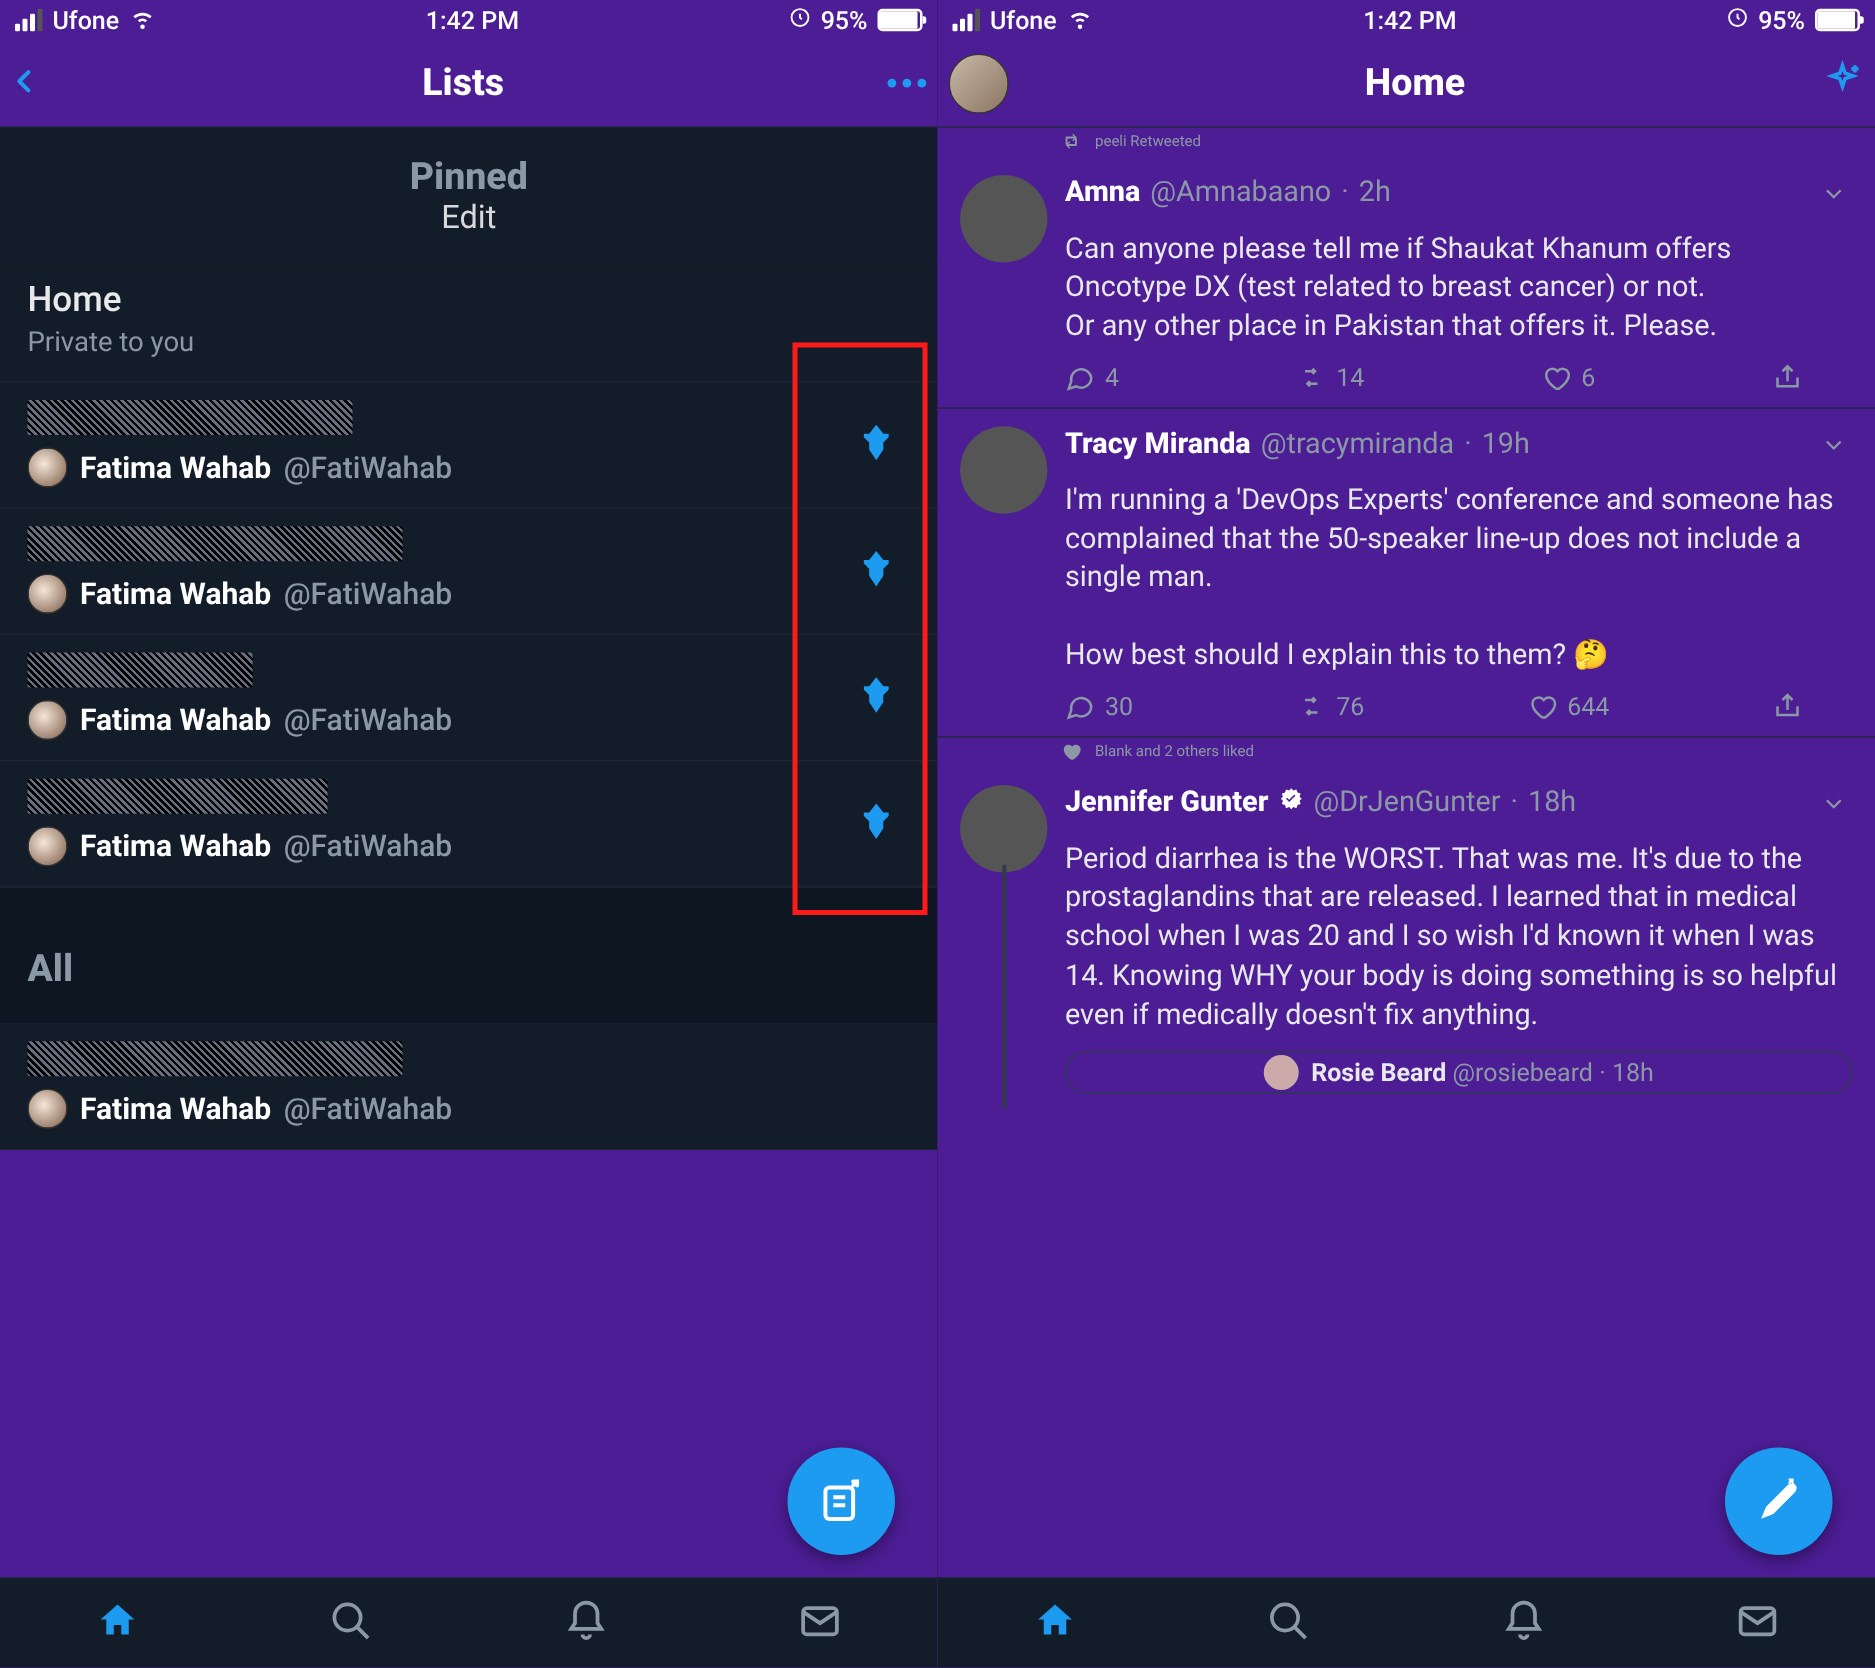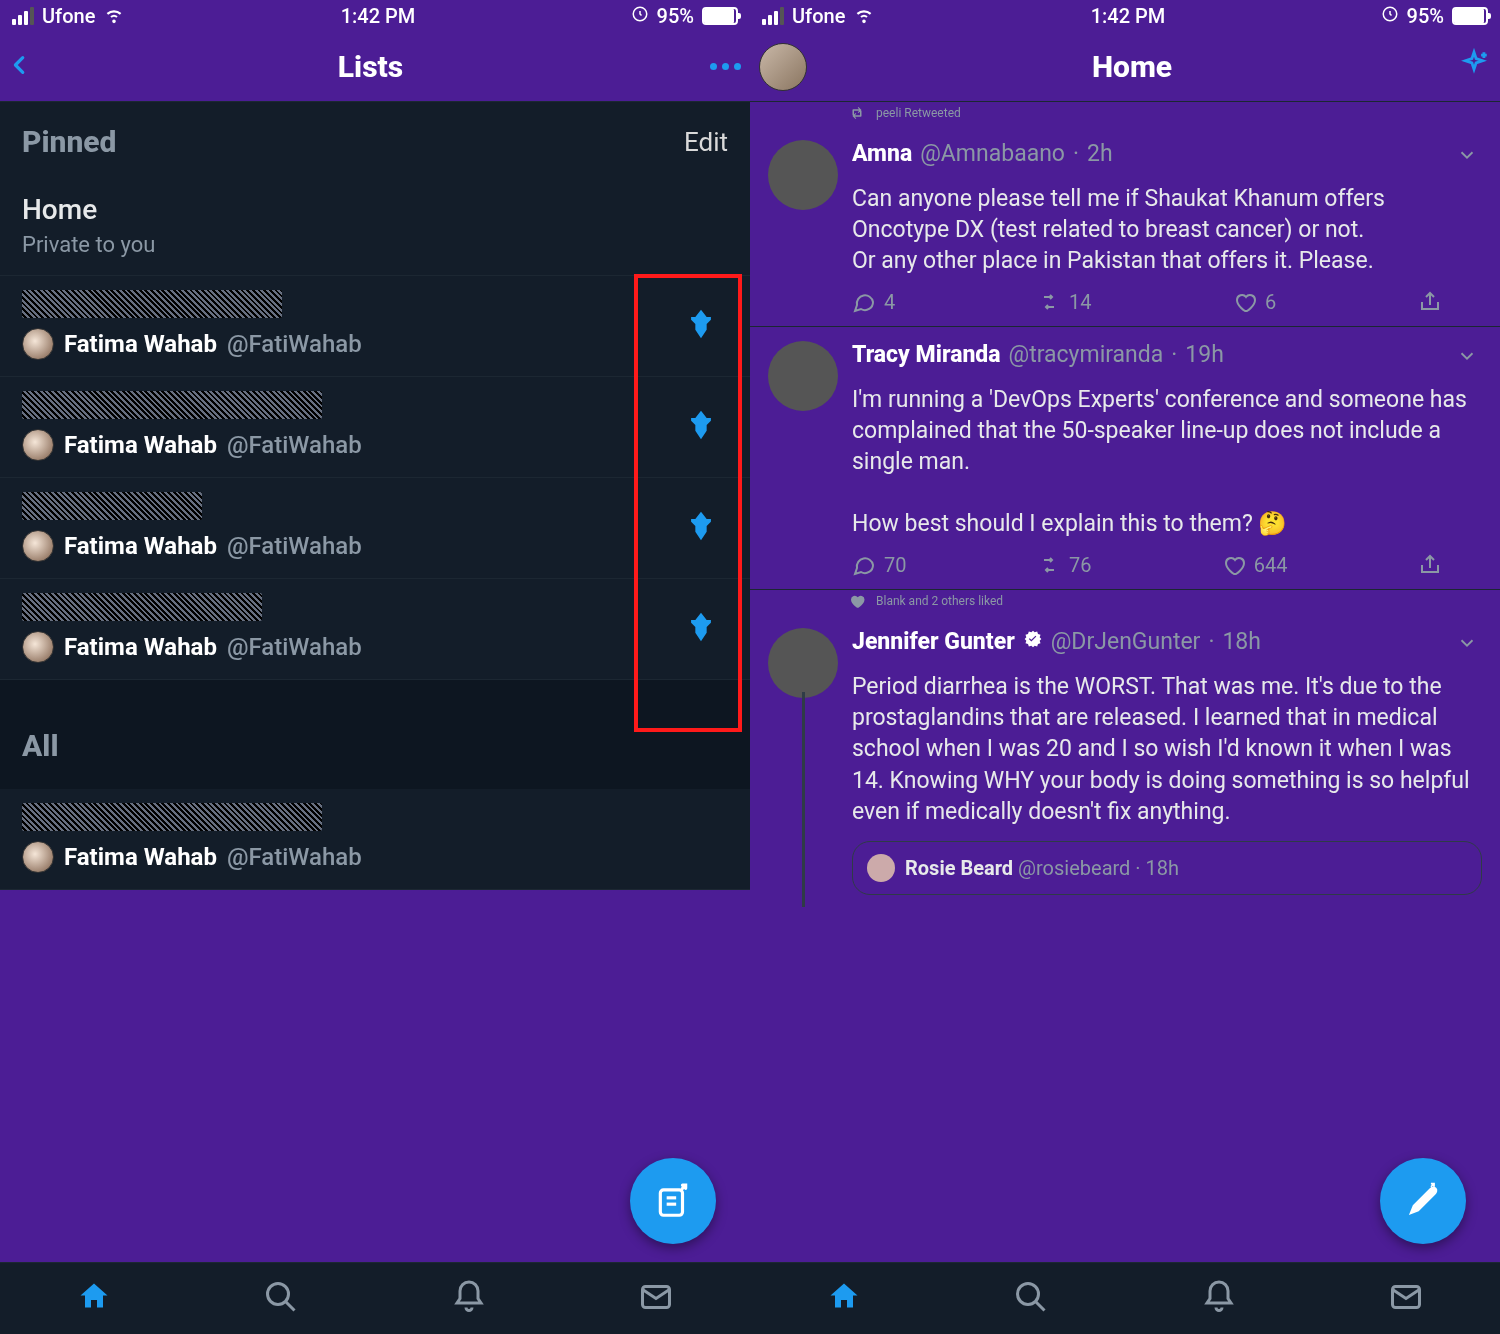--- a/index.html
+++ b/index.html
@@ -20,21 +20,21 @@
   
   .nav { height:70px; display:flex; align-items:center; justify-content:space-between; padding:0 9px; border-bottom:1px solid #1c2732;}
   .nav-title { font-size:30px; font-weight:800; color:#fff; }
   .nav .back svg{ width:22px; height:34px; }
   .nav .more { color:#1d9bf0; font-size:26px; letter-spacing:4px;}
   .nav .more-dots{display:flex;gap:5px;}
   .nav .more-dots span{width:7px;height:7px;border-radius:50%;background:#1d9bf0;}
   .avatar-small { width:48px;height:48px;border-radius:50%; background:linear-gradient(135deg,#c9b8a8,#8a7560); border:1px solid #333;}
   .sparkle svg{width:34px;height:34px;}
   
-  .section-header { display:flex; justify-content:space-between; align-items:center; padding:22px 22px 20px; background:#131d29; }
+  .section-header { display:flex; justify-content:space-between; align-items:center; padding:22px 22px 20px; background:#131d29;flex-direction:column; }
   .section-header .title { font-size:30px; font-weight:800; color:#8b98a5;}
   .section-header .edit { font-size:26px; color:#d9d9d9;}
   
   .home-block { padding:14px 22px 18px; border-bottom:1px solid #1c2732; background:#131d29;}
   .home-block .name{ font-size:28px; color:#e7e9ea; font-weight:500;}
   .home-block .sub{ font-size:22px; color:#8b98a5; margin-top:6px;}
   
   .list-item { padding:14px 22px 16px; border-bottom:1px solid #1c2732; background:#131d29; position:relative;}
   .blurred { width:260px; height:28px; border-radius:2px; background:repeating-linear-gradient(45deg,#6b7280 0 2px,#111 2px 4px); filter:contrast(1.2); margin-bottom:10px;}
   .author-row { display:flex; align-items:center; gap:10px;}
@@ -65,21 +65,21 @@
   .tweet-head .verified svg{width:20px;height:20px;}
   .tweet .caret{position:absolute;right:4px;top:4px;}
   .tweet .caret svg{width:22px;height:22px;}
   .tweet-text{ font-size:23px; line-height:1.35; color:#e7e9ea; margin-top:16px; word-wrap:break-word;}
   .actions{ display:flex; justify-content:space-between; margin-top:14px; padding-right:40px;}
   .act{ display:flex; align-items:center; gap:8px; color:#8b98a5; font-size:20px;}
   .act svg{width:24px;height:24px;}
   .av1{background:linear-gradient(180deg,#3a5a3a 0%,#d7c9a0 60%,#c4a870 100%);}
   .av2{background:linear-gradient(135deg,#7a3d73,#d1926a);}
   .av3{background:linear-gradient(135deg,#e8c978,#b8874a);}
-  .quote-stub{ border:1px solid #2f3b47; border-radius:18px; margin-top:14px; padding:12px 14px; display:flex; gap:10px; align-items:center;}
+  .quote-stub{ border:1px solid #2f3b47; border-radius:18px; margin-top:14px; padding:2px 14px; display:flex; gap:10px; align-items:center;justify-content:center;}
   .quote-stub .qav{width:28px;height:28px;border-radius:50%;background:#caa;}
   .quote-stub .qtxt{color:#8b98a5;font-size:20px;}
   .thread-line{position:absolute;left:52px;top:100px;bottom:0;width:3px;background:#2f3b47;}
 </style>
 </head>
 <body>
 
 <div class="phone phone-left">
   <div class="status-bar">
     <div class="status-left">
@@ -319,21 +319,21 @@
             <span class="time">19h</span>
           </div>
           <div class="tweet-text" style="white-space: pre-line;">I'm running a 'DevOps Experts' conference and someone has complained that the 50-speaker line-up does not include a single man.
 
 How best should I explain this to them? 🤔</div>
           <div class="actions">
             <span class="act">
                 <svg viewBox="0 0 24 24" fill="none" stroke="#8b98a5" stroke-width="2">
                   <path d="M21 12a8 8 0 01-12 7L3 21l2-6a8 8 0 1116-3z"></path>
                 </svg>
-                <span>70</span>
+                <span>30</span>
               </span>
             <span class="act">
                 <svg viewBox="0 0 24 24" fill="none" stroke="#8b98a5" stroke-width="2">
                   <path d="M7 7h8M13 5l2 2-2 2M17 17H9M11 19l-2-2 2-2"></path>
                 </svg>
                 <span>76</span>
               </span>
             <span class="act">
                 <svg viewBox="0 0 24 24" fill="none" stroke="#8b98a5" stroke-width="2">
                   <path d="M12 21s-8-5-8-11a5 5 0 019-3 5 5 0 019 3c0 6-8 11-8 11z"></path>

